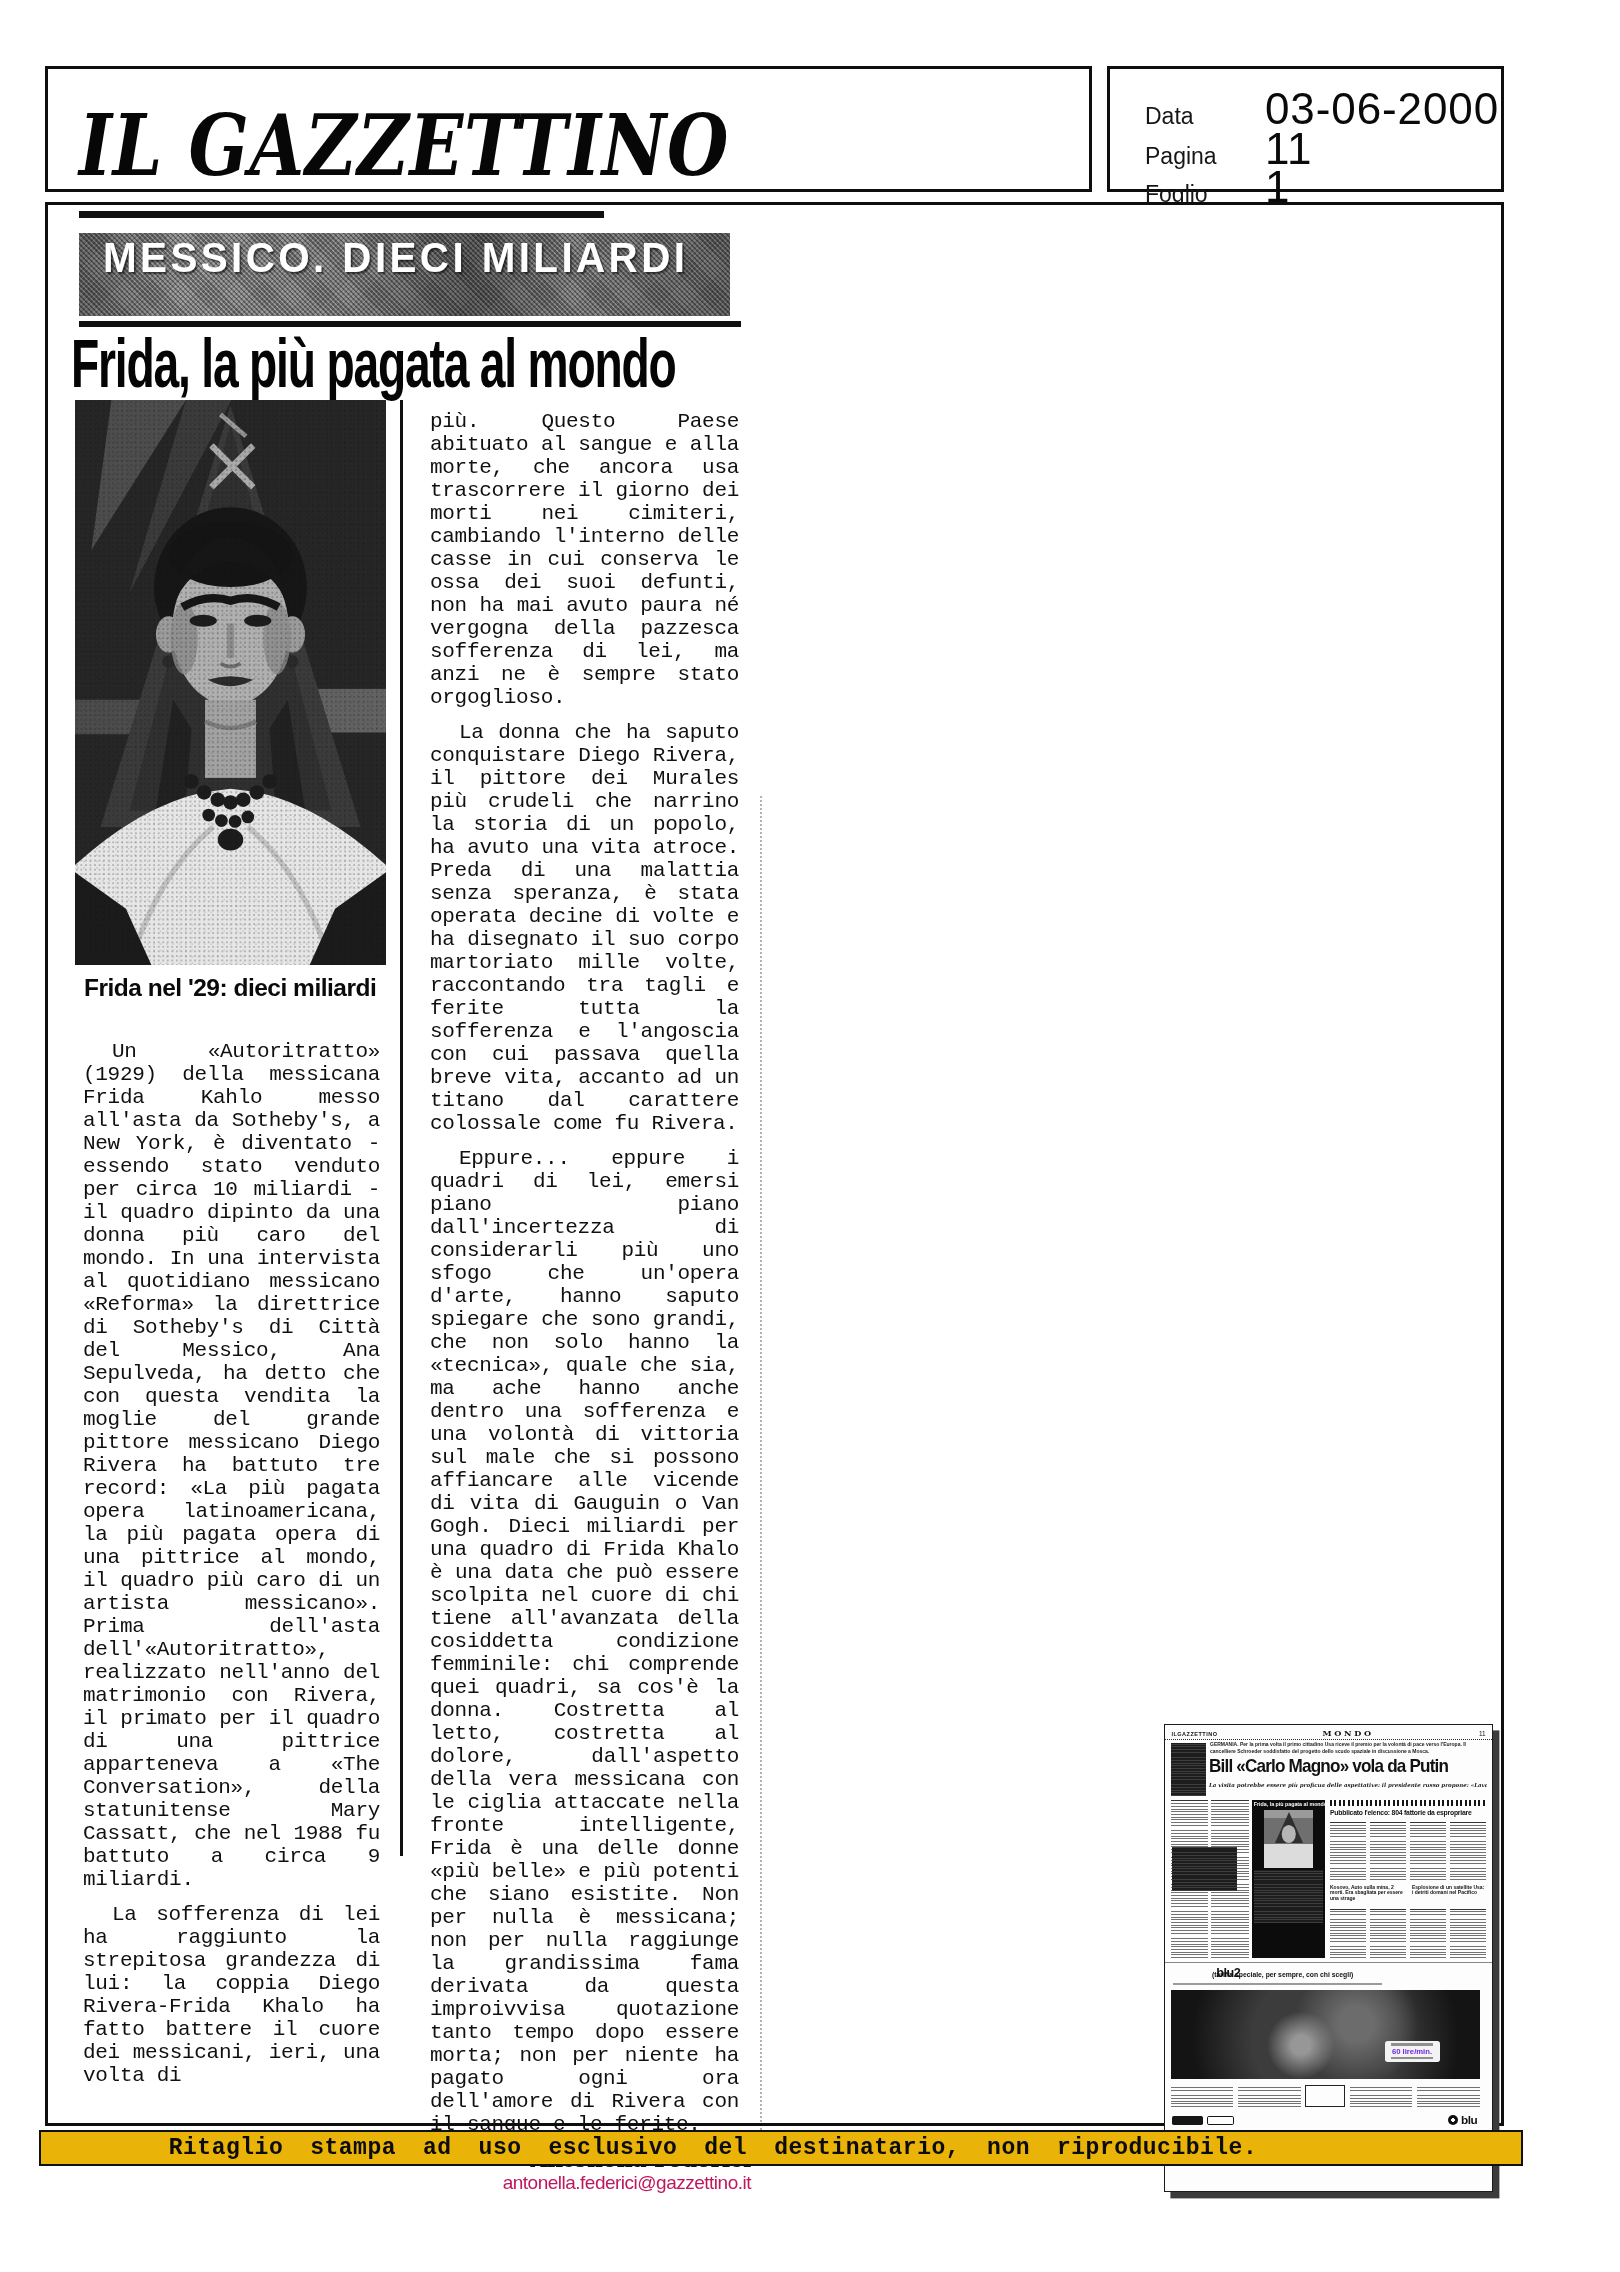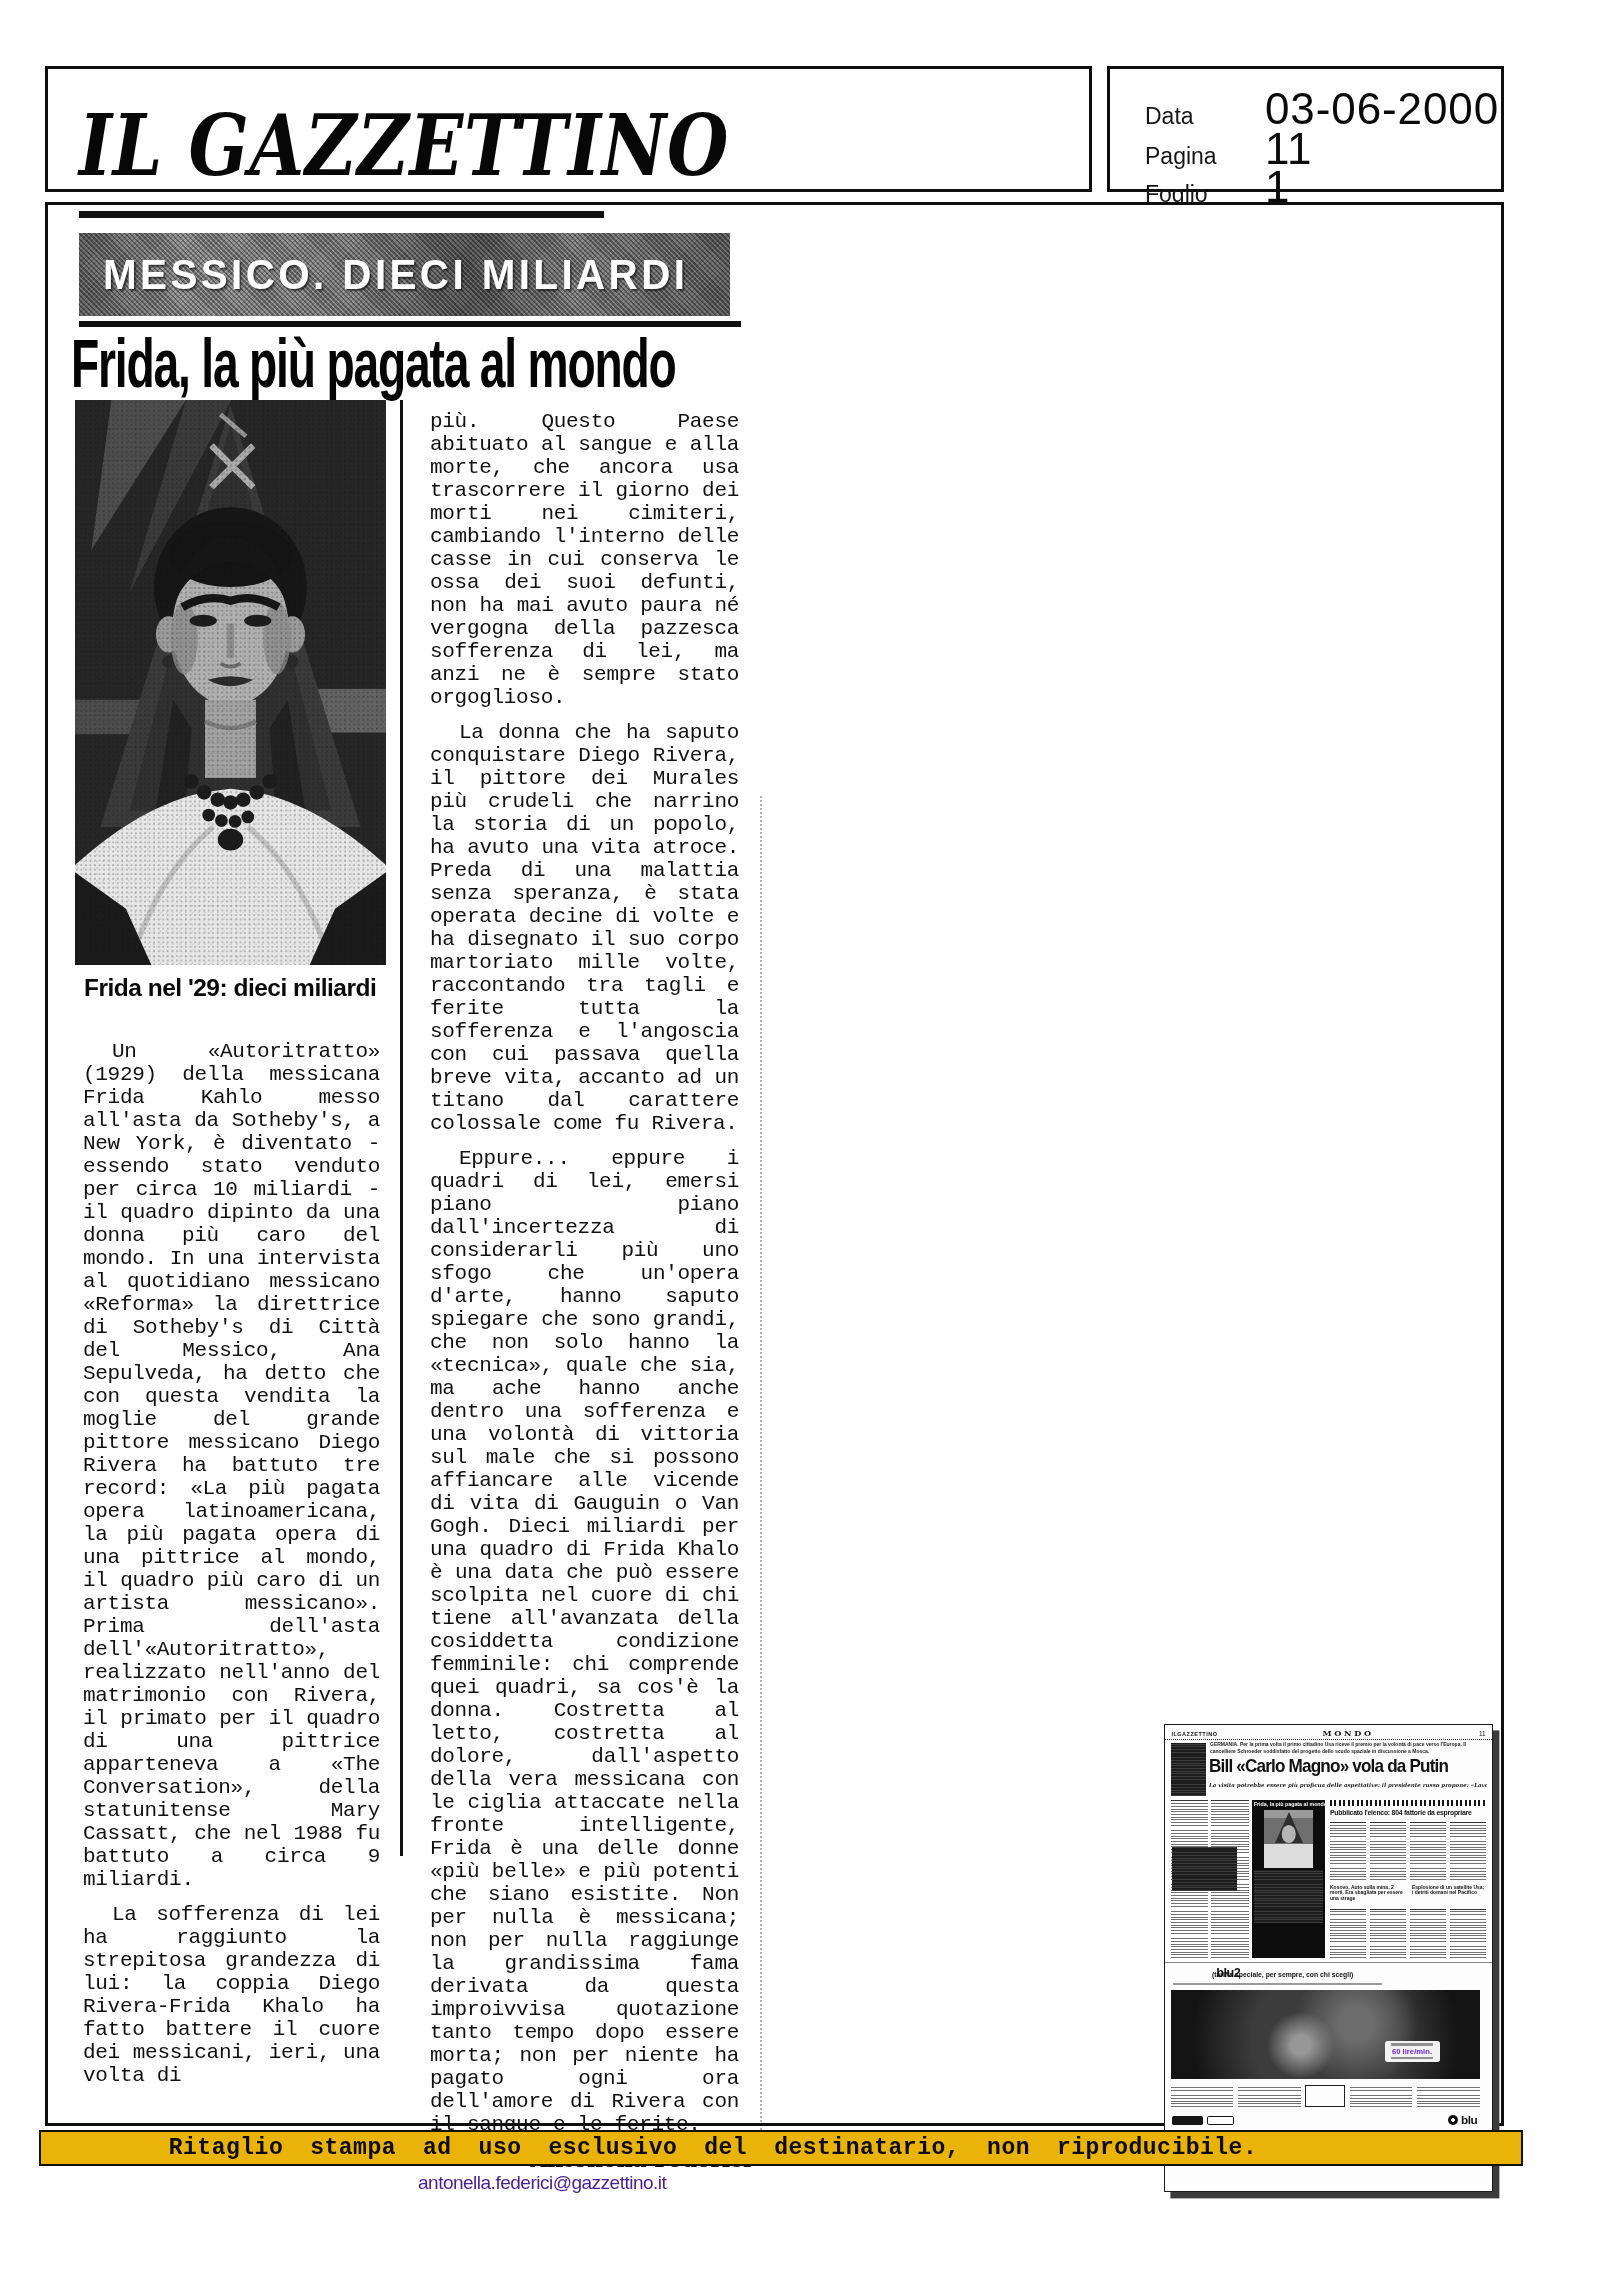--- a/index.html
+++ b/index.html
@@ -16,21 +16,21 @@
     position:absolute; left:31px; top:27px; white-space:nowrap;
     font-family:"DejaVu Serif", serif; font-weight:bold; font-size:84px;
     letter-spacing:0.9px; transform:scaleX(.84); transform-origin:left top; color:#070707;
   }
   .meta-row { position:absolute; left:35px; font-family:"Liberation Sans", sans-serif; }
   .meta-label { display:inline-block; width:120px; font-size:23px; color:#161616; }
   .meta-value { display:inline-block; font-size:44px; color:#0a0a0a; letter-spacing:0.9px; }
 
   
   .kicker-bar{
-    position:absolute; display:flex; align-items:center; padding-left:23.6px;
+    position:absolute; display:flex; padding-left:23.6px;
     background-image:
       repeating-linear-gradient(45deg, rgba(0,0,0,.30) 0 1.8px, rgba(255,255,255,.07) 1.8px 3.6px),
       repeating-linear-gradient(-45deg, rgba(0,0,0,.20) 0 1.8px, transparent 1.8px 3.6px),
       linear-gradient(90deg,#6c6c6c 0%,#9b9b9b 16%,#8d8d8d 42%,#5d5d5d 60%,#8a8a8a 76%,#6a6a6a 100%);
   }
   .kicker-text{
     color:#ffffff; font-family:"Liberation Sans", sans-serif; font-weight:bold;
     font-size:43px; letter-spacing:3.6px; white-space:nowrap;
     transform:scaleX(.94); transform-origin:left center;
     text-shadow:1.8px 1.8px 1.8px rgba(0,0,0,.55);
@@ -49,22 +49,22 @@
   }
   .colm{
     position:absolute; text-align:justify;
     font-family:"DejaVu Serif", serif; font-size:21px; line-height:23px;
     letter-spacing:-0.3px; color:#101010;
   }
   .colm p{ margin:12px;font-family:Liberation Mono, monospace; }
   .ind{ text-indent:29px; }
   .byline{ text-align:right; font-weight:bold; font-size:22px; margin-top:3.6px; letter-spacing:-0.3px; }
   .byline-email{
-    font-family:"Liberation Sans", sans-serif;
-    font-size:19px; letter-spacing:-0.5px; color:#4c1d95;
+    text-align:right; font-family:"Liberation Sans", sans-serif;
+    font-size:19px; letter-spacing:-0.5px; color:#be185d;
   }
   .vrule{ position:absolute; background:#101010; }
   .scan-dashes{ position:absolute; border-left:2.7px dotted rgba(0,0,0,.30); }
 
   
   .photo{ position:absolute; background:#222; }
   .photo svg{ display:block; width:100%; height:100%; }
 
   
   .thumb{

